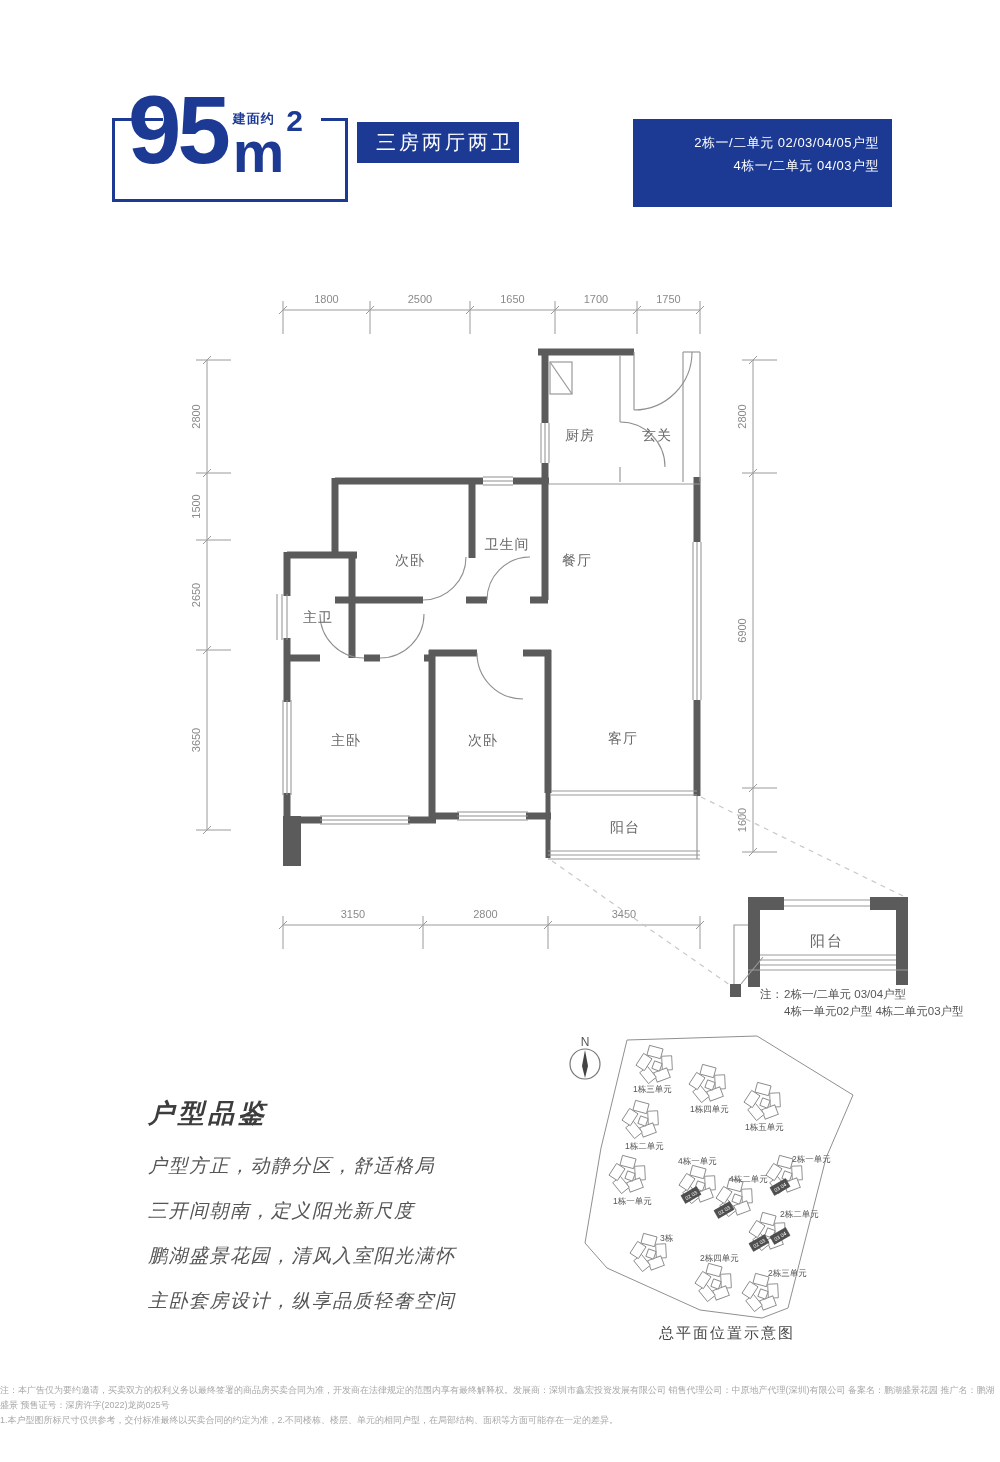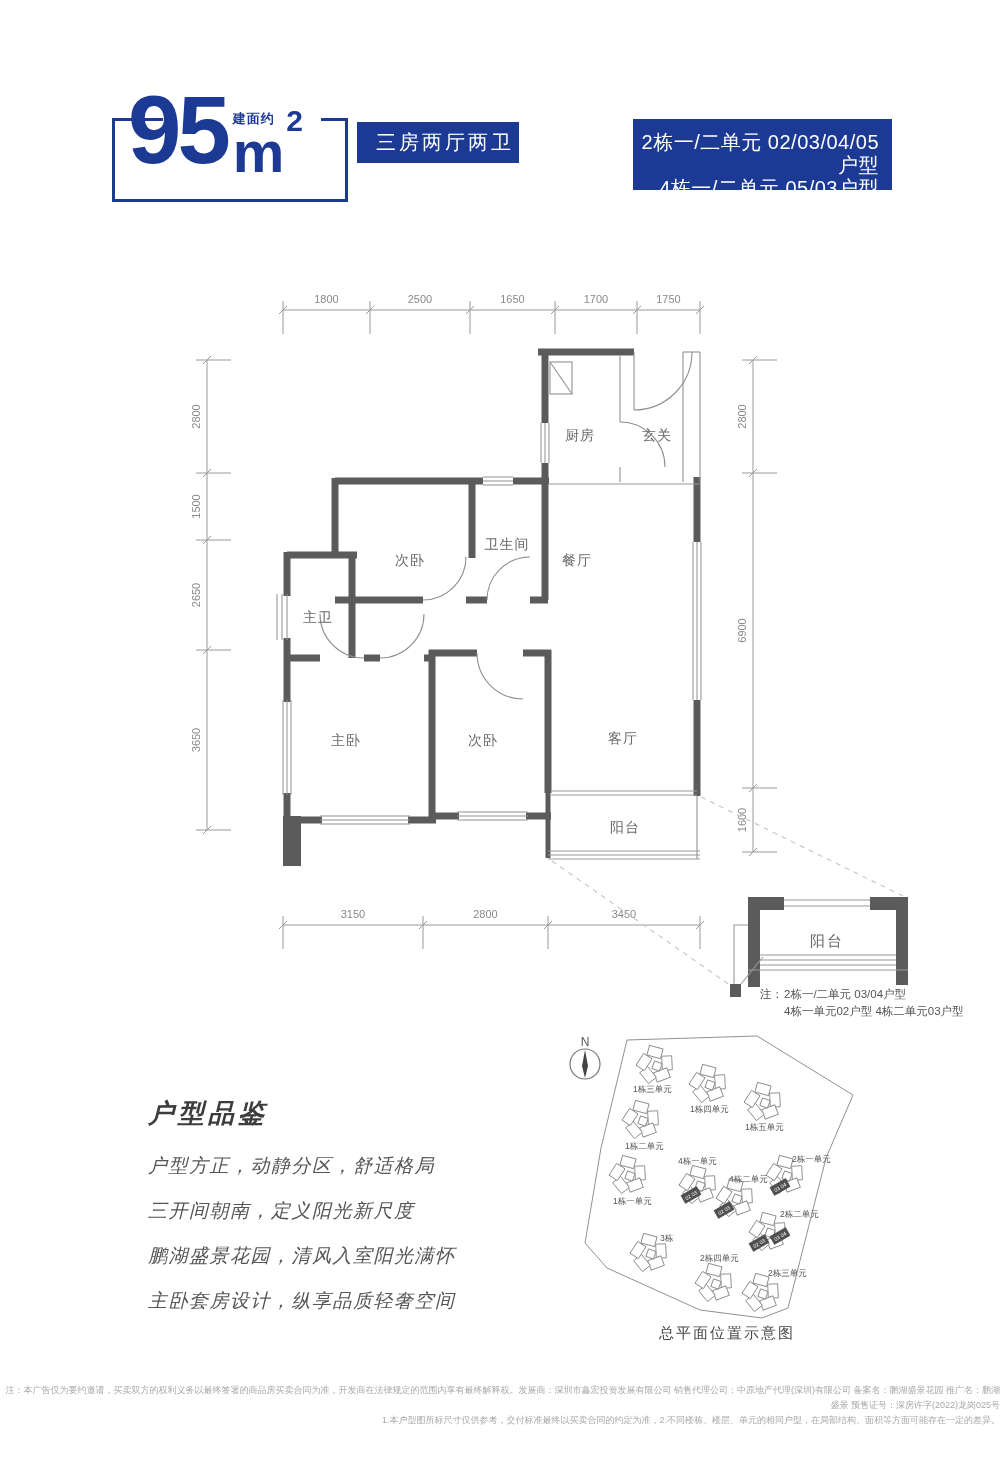--- a/index.html
+++ b/index.html
@@ -11,28 +11,28 @@
     border:3px solid var(--accent);}
   .area-outline .gapmask{position:absolute;left:48px;top:-3px;width:158px;height:3px;background:#fff;}
   .area-text{position:absolute;left:128px;top:84px;display:flex;align-items:flex-start;color:var(--accent);}
   .area-num{font-size:96px;font-weight:bold;line-height:0.95;letter-spacing:-4px;}
   .area-mid{display:flex;flex-direction:column;margin-left:6px;margin-top:26px;justify-content:flex-end;}
   .area-prefix{font-size:13px;font-weight:bold;letter-spacing:1px;}
   .area-unit{font-size:58px;font-weight:bold;line-height:0.82;}
   .area-sup{font-size:30px;font-weight:bold;margin-top:20px;margin-left:2px;}
   .layout-box{position:absolute;left:357px;top:122px;width:162px;height:41px;background:var(--accent);
     color:#fff;font-size:20px;letter-spacing:3px;line-height:41px;padding-left:19px;box-sizing:border-box;}
-  .units-box{position:absolute;left:633px;top:119px;width:259px;height:71px;background:var(--accent);
-    color:#fff;font-size:20px;line-height:23px;text-align:right;padding:12px 13px 0 0;box-sizing:border-box;letter-spacing:0.5px;}
+  .units-box{position:absolute;left:633px;top:119px;width:259px;height:88px;background:var(--accent);
+    color:#fff;font-size:13px;line-height:23px;text-align:right;padding:12px 13px 0 0;box-sizing:border-box;letter-spacing:0.5px;}
   
   .highlights{position:absolute;left:148px;top:1096px;color:#555;font-style:italic;}
   .highlights h2{margin:0 0 22px 0;font-size:26px;font-weight:bold;color:#3d3d3d;letter-spacing:4px;}
   .highlights p{margin:0 0 19px 0;font-size:19px;letter-spacing:1.5px;}
   
-  .footer{position:absolute;left:0;top:1383px;width:1000px;text-align:right;
+  .footer{position:absolute;left:0;top:1383px;width:1000px;text-align:left;
     font-size:9px;line-height:15px;color:#a8a8a8;}
   svg text{font-family:"Liberation Sans","DejaVu Sans",sans-serif;}
   .dimtxt{fill:#8a8a8a;font-size:11px;}
   .roomtxt{fill:#686868;font-size:14px;letter-spacing:1px;}
 </style>
 </head>
 <body>
 
 <div class="page">
 
@@ -43,21 +43,21 @@
     <span class="area-num">95</span>
     <span class="area-mid">
       <span class="area-prefix">建面约</span>
       <span class="area-unit">m</span>
     </span>
     <span class="area-sup">2</span>
   </div>
   <div class="layout-box">三房两厅两卫</div>
   <div class="units-box">
     <div>2栋一/二单元 02/03/04/05户型</div>
-    <div>4栋一/二单元 05/03户型</div>
+    <div>4栋一/二单元 04/03户型</div>
   </div>
 
   <svg id="plan" class="abs" style="left:0;top:0;" width="1000" height="1462" viewBox="0 0 1000 1462">
     <g id="dims">
         <line x1="283" y1="310" x2="700" y2="310" stroke="#9a9a9a" stroke-width="1"></line>
         <line x1="283" y1="301" x2="283" y2="334" stroke="#9a9a9a" stroke-width="1"></line>
         <line x1="279" y1="314" x2="287" y2="306" stroke="#9a9a9a" stroke-width="1"></line>
         <line x1="370" y1="301" x2="370" y2="334" stroke="#9a9a9a" stroke-width="1"></line>
         <line x1="366" y1="314" x2="374" y2="306" stroke="#9a9a9a" stroke-width="1"></line>
         <line x1="470" y1="301" x2="470" y2="334" stroke="#9a9a9a" stroke-width="1"></line>

